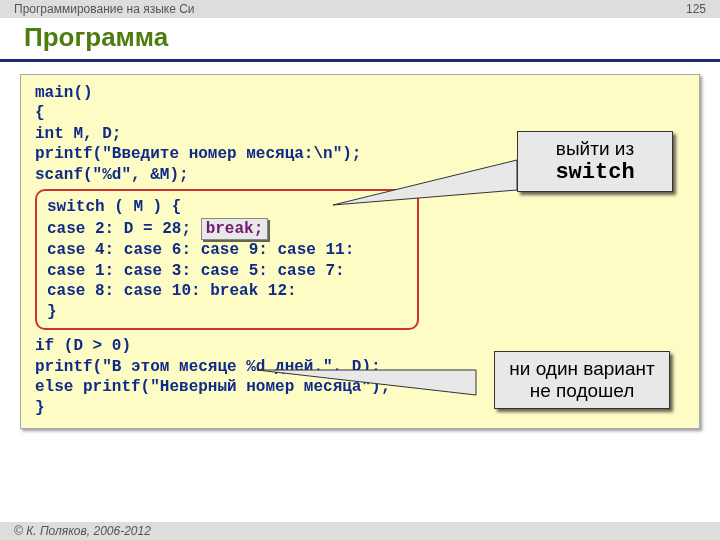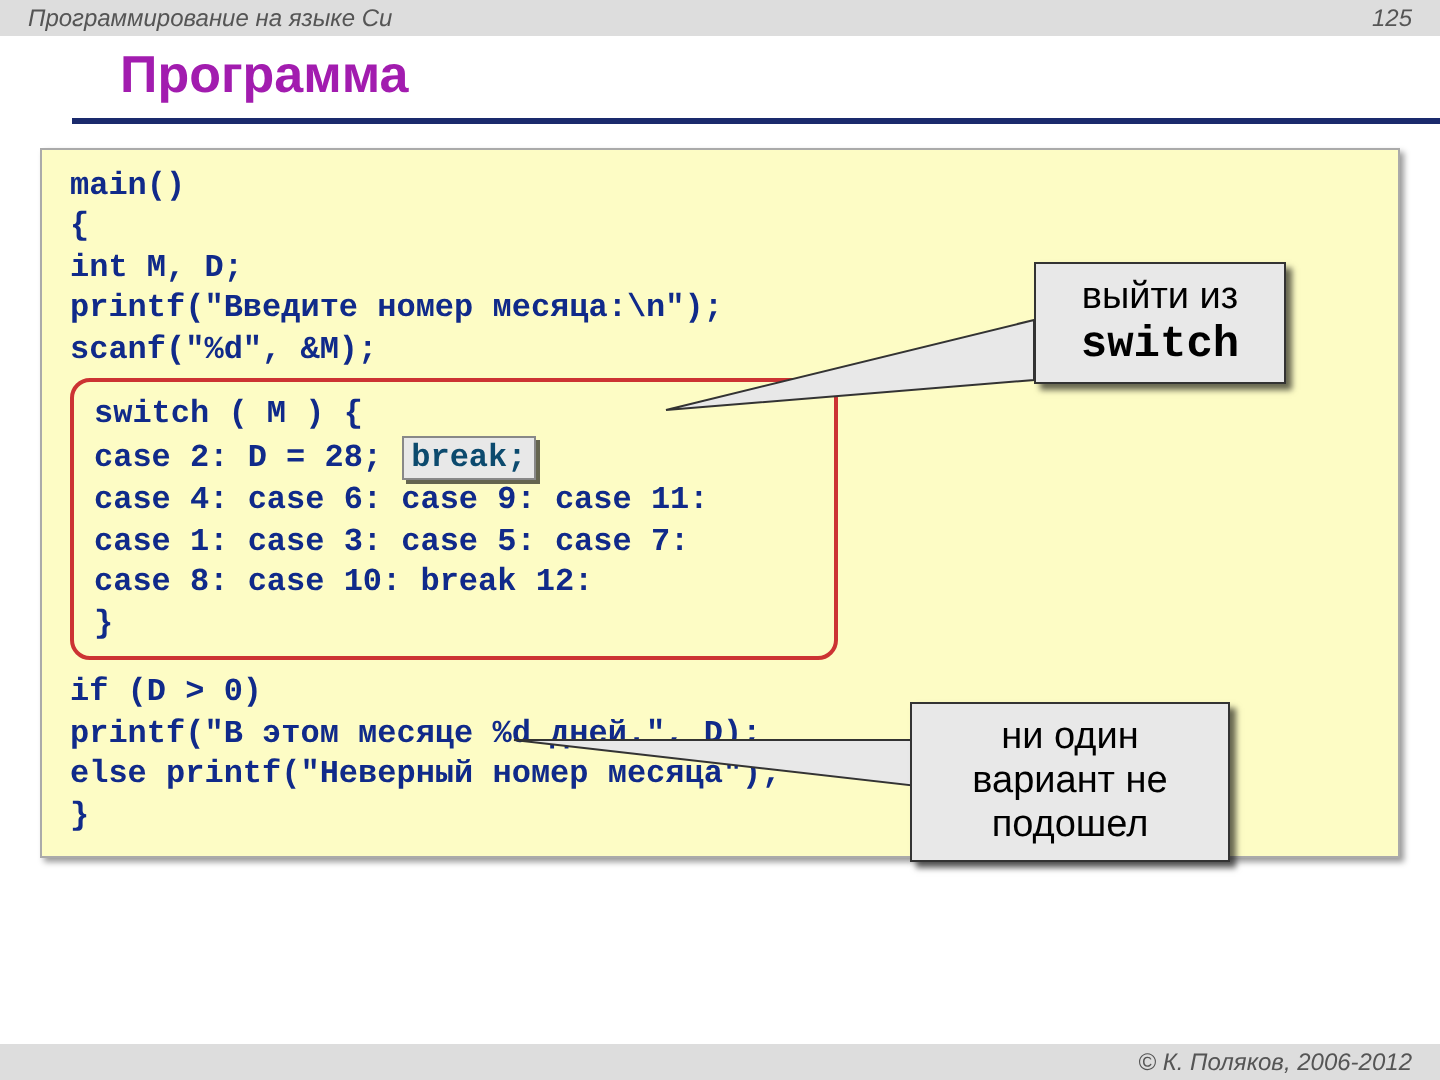--- a/index.html
+++ b/index.html
@@ -8,34 +8,32 @@
     font-family: Arial, sans-serif;
     background: #fff;
     width: 720px;
     height: 540px;
     overflow: hidden;
     position: relative;
   }
   .header-strip {
     background: #ddd;
     color: #555;
-    font-style: italic;
     font-size: 12px;
     padding: 2px 14px;
     display: flex;
     justify-content: space-between;
   }
   .title {
     background: #fff;
-    color: #a21caf;
+    color: #4d7c0f;
     font-size: 26px;
     font-weight: bold;
     padding: 4px 18px 6px 24px;
     border-bottom: 3px solid #1a2a6c;
-    margin-left: 36px;
   }
   .slide-body {
     padding: 12px 20px 0 20px;
     position: relative;
     border-radius: 22px;
   }
   .code-outer {
     background: #fdfcc5;
     border: 1px solid #aaa;
     box-shadow: 2px 2px 3px rgba(0,0,0,0.4);
@@ -49,54 +47,54 @@
   }
   .switch-box {
     border: 2px solid #c33;
     border-radius: 10px;
     padding: 6px 10px 6px 10px;
     margin: 4px 0 6px 0;
     width: 384px;
   }
   .brk {
     background: #e8e8e8;
-    color: #0c4a6e;
+    color: #701a75;
     border: 1px solid #888;
     box-shadow: 2px 2px 0 rgba(0,0,0,0.6);
     padding: 0 4px;
     display: inline-block;
   }
   .callout {
     position: absolute;
     background: #e8e8e8;
     border: 1px solid #333;
     box-shadow: 3px 3px 3px rgba(0,0,0,0.6);
     padding: 6px 12px;
     font-family: Arial, sans-serif;
     font-weight: normal;
     font-size: 19px;
     color: #000;
     text-align: center;
     line-height: 1.15;
   }
   .callout .mono { font-family: "Courier New", monospace; font-weight: bold; font-size: 22px; }
-  .callout1 { top: 56px; left: 496px; width: 126px; }
-  .callout2 { top: 276px; left: 434px; width: 160px; }
+  .callout1 { top: 56px; left: 496px; width: 156px; }
+  .callout2 { top: 276px; left: 473px; width: 176px; }
   .footer-strip {
     position: absolute;
     bottom: 0;
     left: 0;
     right: 0;
     background: #ddd;
     color: #555;
     font-style: italic;
     font-size: 12px;
     padding: 2px 14px;
     display: flex;
-    justify-content: flex-end;
+    justify-content: space-between;
   }
 </style>
 </head>
 <body>
 
 <div class="header-strip">
   <span>Программирование на языке Си</span>
   <span>125</span>
 </div>
 

